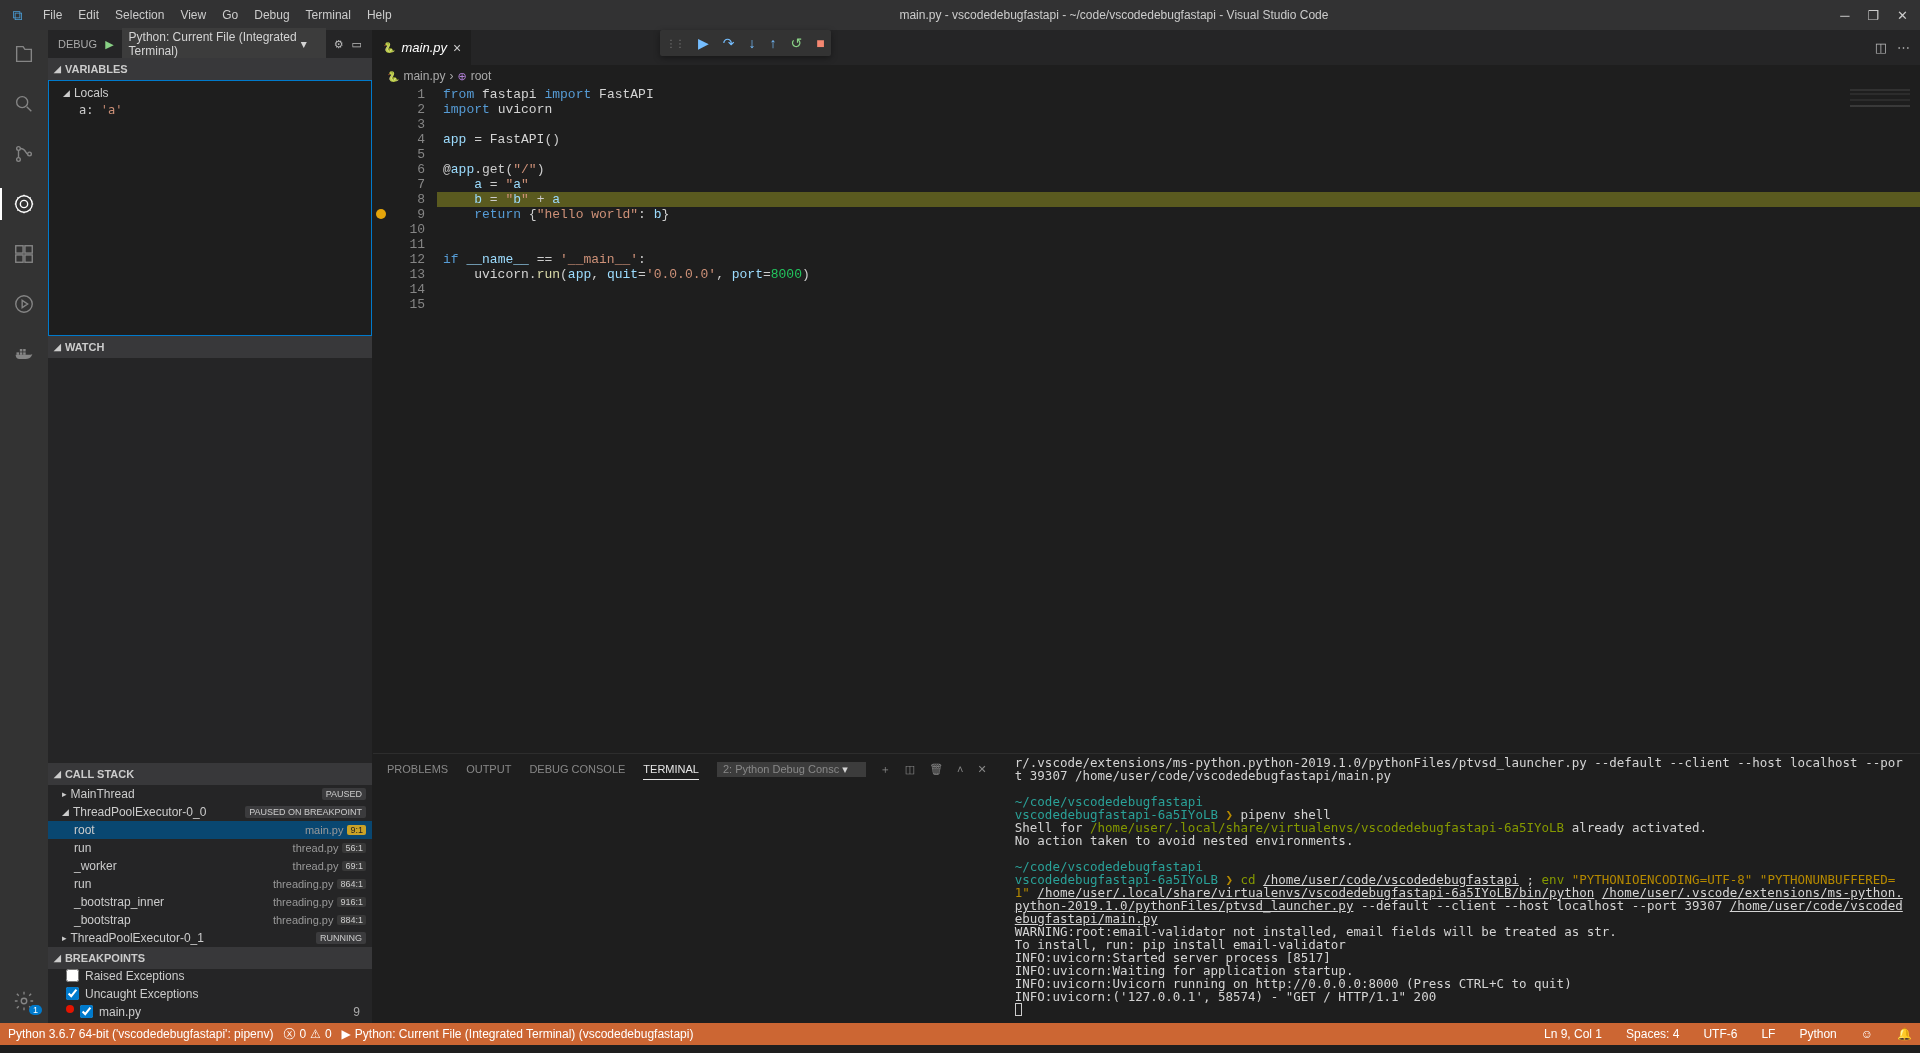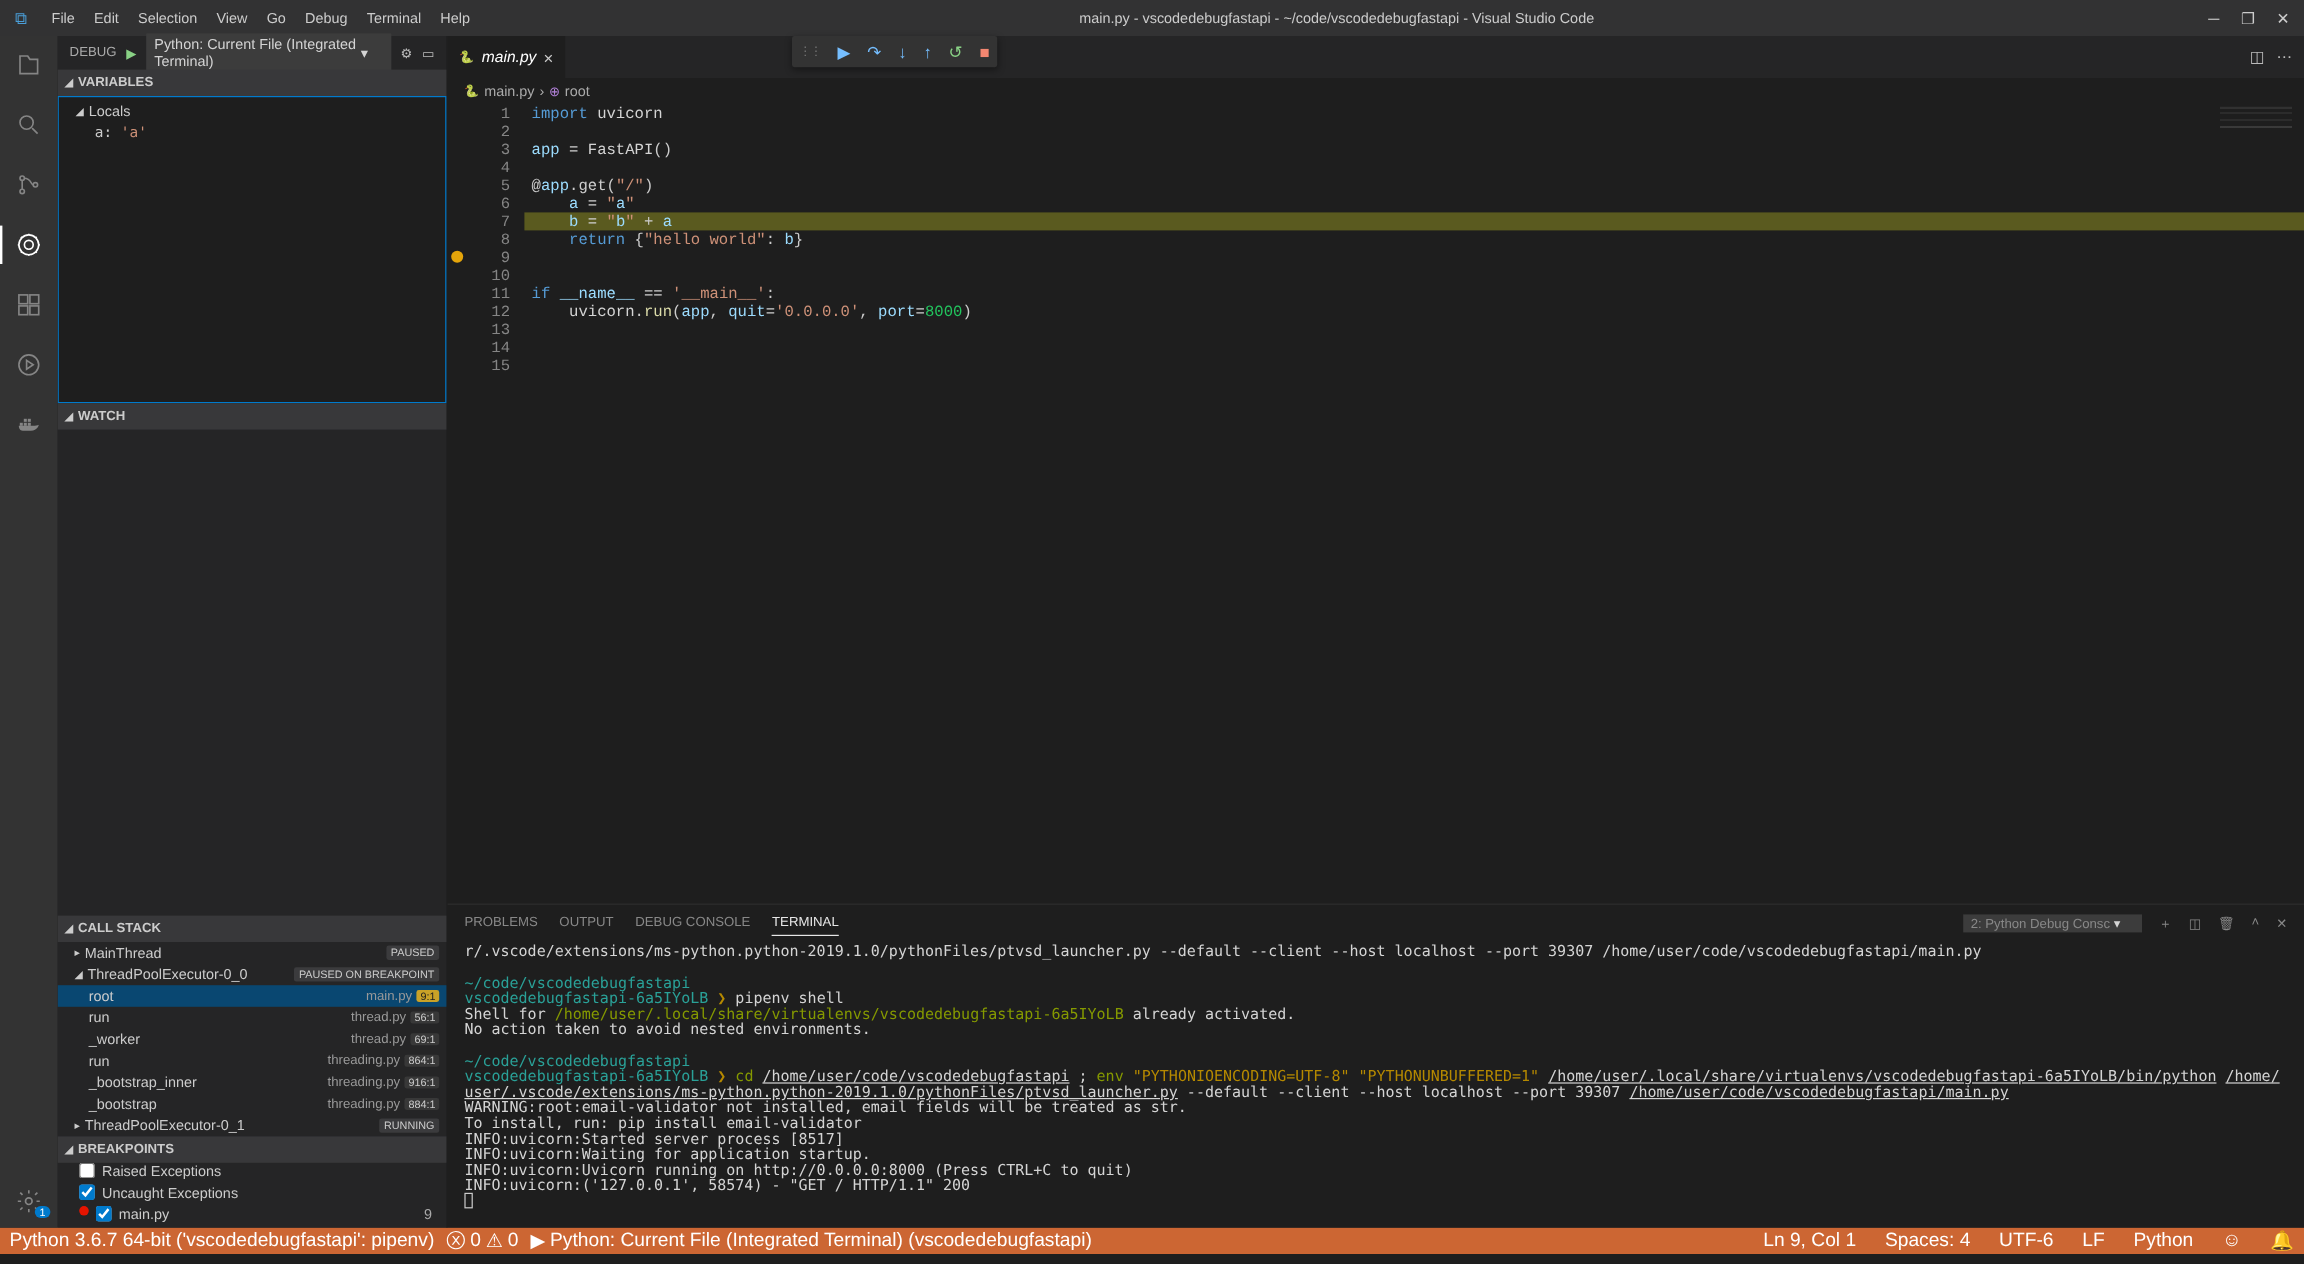--- a/index.html
+++ b/index.html
@@ -62,29 +62,29 @@
 .code-area { flex:1; display:flex; font-family:Consolas,"Courier New",monospace; font-size:13px; line-height:15px; position:relative;}
 .gutter { width:46px; text-align:right; color:#858585; padding-right:12px; user-select:none; padding-top:0;}
 .gutter div{ height:15px;}
 .glyph { width:18px; position:relative;}
 .glyph .bp{ position:absolute; left:3px; width:10px; height:10px; background:#e5a50a; border-radius:50%;}
 .code { flex:1;}
 .code .line{ height:15px; white-space:pre; padding-left:6px; }
 .code .hl{ background:#5a5a1f; }
 .kw{ color:#569cd6;} .str{ color:#ce9178;} .fn{color:#dcdcaa;} .num{color:#22c55e;} .pl{color:#d4d4d4;} .v{color:#9cdcfe;}
 .minimap{ position:absolute; right:10px; top:2px; width:60px; height:28px; background:linear-gradient(#444 0 2px,transparent 2px 4px,#3a3a3a 4px 6px,transparent 6px 10px,#3a3a3a 10px 12px,transparent 12px 16px,#555 16px 18px,transparent 18px); opacity:.5;}
-.panel { height:270px; display:flex; flex-direction:column; border-top:1px solid #2d2d2d;}
+.panel { height:270px; display:flex; flex-direction:row; border-top:1px solid #2d2d2d;}
 .panel-tabs{ height:30px; display:flex; align-items:center; padding:0 14px; gap:18px; font-size:11px; }
 .panel-tabs span{ color:#888; cursor:pointer; padding:4px 0;}
 .panel-tabs span.active{ color:#e7e7e7; border-bottom:1px solid #e7e7e7;}
 .panel-tabs .right{ margin-left:auto; display:flex; align-items:center; gap:14px; color:#bbb;text-align:center;}
 .panel-tabs .right .sel{ background:#3c3c3c; font-size:11px; padding:1px 18px 1px 6px; color:#d4d4d4;}
 .term{ flex:1; padding:2px 14px; font-family:Consolas,monospace; font-size:12.5px; line-height:13px; overflow:hidden; color:#d4d4d4; white-space:pre-wrap; word-break:break-all;}
 .term .cyan{color:#2aa198;} .term .grn{color:#859900;} .term .ylw{color:#b58900;} .term .und{text-decoration:underline;} .term .cursor{display:inline-block;width:7px;height:13px;border:1px solid #ccc;}
-.status-bar{ height:22px; background:#cc6633; color:#fff; display:flex; align-items:center; font-size:16px; padding:0 8px; gap:10px;}
+.status-bar{ height:22px; background:#cc6633; color:#fff; display:flex; align-items:center; font-size:12px; padding:0 8px; gap:10px;}
 .status-bar .right{ margin-left:auto; display:flex; gap:24px; align-items:center;}
 .status-bar .seg{ display:flex; align-items:center; gap:4px;}
 svg{display:block;}
 </style>
 </head>
 <body>
 
 <div class="title-bar">
   <div class="logo">⧉</div>
   <div class="menu">
@@ -341,20 +341,21 @@
           <div>8</div>
           <div>9</div>
           <div>10</div>
           <div>11</div>
           <div>12</div>
           <div>13</div>
           <div>14</div>
           <div>15</div>
         </div>
       <div class="code" id="code">
+          <div class="line"><span class="kw">from</span> <span class="pl">fastapi</span> <span class="kw">import</span> <span class="pl">FastAPI</span></div>
           <div class="line"><span class="kw">import</span> <span class="pl">uvicorn</span></div>
           <div class="line"></div>
           <div class="line"><span class="v">app</span> = <span class="pl">FastAPI</span>()</div>
           <div class="line"></div>
           <div class="line">@<span class="v">app</span>.get(<span class="str">"/"</span>)</div>
           <div class="line">    <span class="v">a</span> = <span class="str">"<span class="v">a</span>"</span></div>
           <div class="line hl">    <span class="v">b</span> = <span class="str">"<span class="v">b</span>"</span> + <span class="v">a</span></div>
           <div class="line">    <span class="kw">return</span> {<span class="str">"hello world"</span>: <span class="v">b</span>}</div>
           <div class="line"></div>
           <div class="line"></div>

